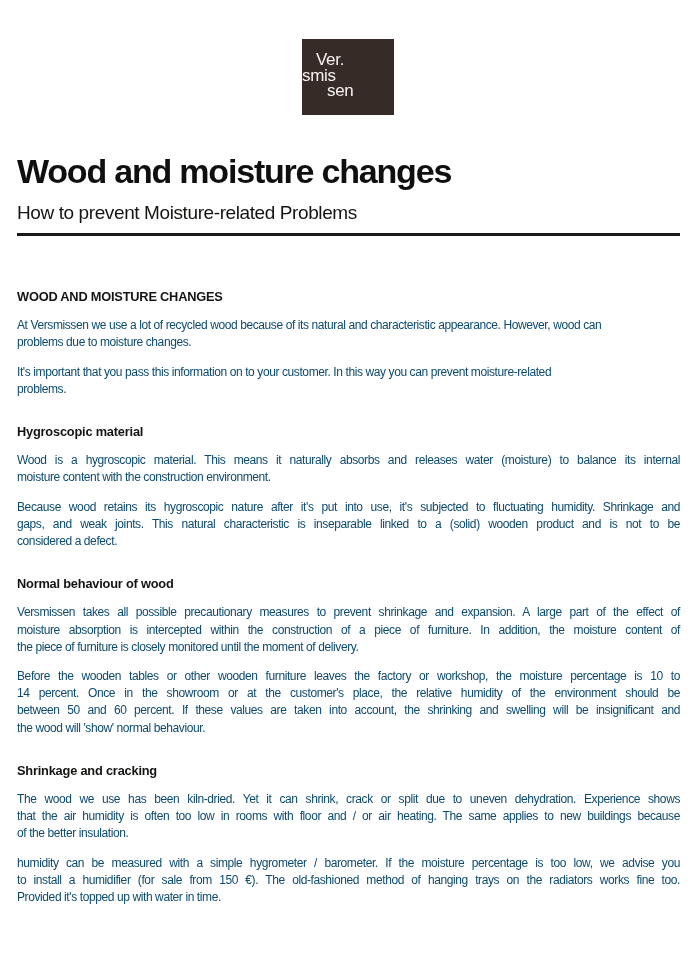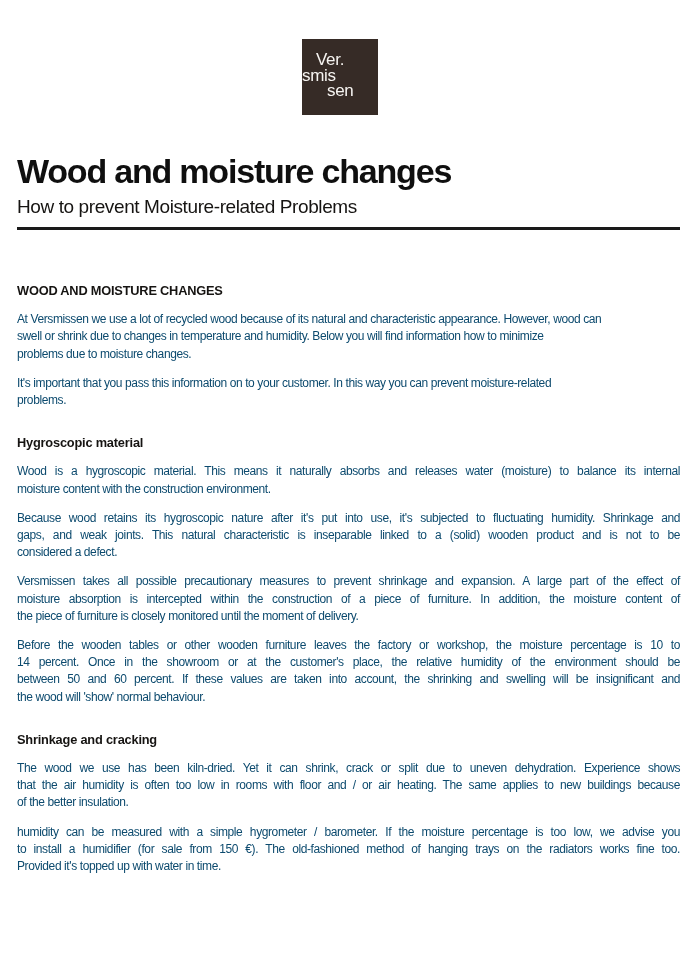--- a/index.html
+++ b/index.html
@@ -7,21 +7,21 @@
   body {
     width: 694px; height: 973px;
     font-family: "Liberation Sans", sans-serif;
     color: #1e1c1a;
     overflow: hidden;
   }
   .page { width: 694px; height: 973px; padding: 0 14px 0 17px; background: #fff; }
 
   
   .logo {
-    width: 76px; height: 76px;
+    width: 92px; height: 76px;
     margin: 39px 0 0 285px;
     background: #362b26;
     padding-top: 13px;
   }
   .logo-line {
     color: #f6f4f1;
     font-size: 17px;
     line-height: 15.5px;
     letter-spacing: -0.3px;
   }
@@ -32,21 +32,21 @@
   
   .title {
     margin-top: 36px;
     font-size: 34px;
     font-weight: 700;
     letter-spacing: -1.2px;
     line-height: 40px;
     color: #0f0f0f;
   }
   .subtitle {
-    margin-top: 4px;
+    margin-top: 10px;
     font-size: 19px;
     font-weight: 400;
     letter-spacing: -0.4px;
     line-height: 24px;
     color: #161412;
   }
   .divider { margin-top: 8px; height: 3px; background: #1a1a1a; }
 
   
   .sec-heading {
@@ -81,21 +81,20 @@
   </div>
 
   <h1 class="title">Wood and moisture changes</h1>
   <h2 class="subtitle">How to prevent Moisture-related Problems</h2>
   <div class="divider"></div>
 
   <div class="section">
     <div class="sec-heading first">WOOD AND MOISTURE CHANGES</div>
     <div class="para para-left">
       <div class="pline">At Versmissen we use a lot of recycled wood because of its natural and characteristic appearance. However, wood can</div>
-      <div class="pline">swell or shrink due to changes in temperature and humidity. Below you will find information how to minimize</div>
       <div class="pline">problems due to moisture changes.</div>
     </div>
     <div class="para para-left">
       <div class="pline">It's important that you pass this information on to your customer. In this way you can prevent moisture-related</div>
       <div class="pline">problems.</div>
     </div>
   </div>
 
   <div class="section">
     <div class="sec-heading">Hygroscopic material</div>
@@ -104,20 +103,21 @@
       <div class="pline">moisture content with the construction environment.</div>
     </div>
     <div class="para para-justify">
       <div class="pline">Because wood retains its hygroscopic nature after it's put into use, it's subjected to fluctuating humidity. Shrinkage and</div>
       <div class="pline">gaps, and weak joints. This natural characteristic is inseparable linked to a (solid) wooden product and is not to be</div>
       <div class="pline">considered a defect.</div>
     </div>
   </div>
 
   <div class="section">
+    <div class="sec-heading">Normal behaviour of wood</div>
     <div class="para para-justify">
       <div class="pline">Versmissen takes all possible precautionary measures to prevent shrinkage and expansion. A large part of the effect of</div>
       <div class="pline">moisture absorption is intercepted within the construction of a piece of furniture. In addition, the moisture content of</div>
       <div class="pline">the piece of furniture is closely monitored until the moment of delivery.</div>
     </div>
     <div class="para para-justify">
       <div class="pline">Before the wooden tables or other wooden furniture leaves the factory or workshop, the moisture percentage is 10 to</div>
       <div class="pline">14 percent. Once in the showroom or at the customer's place, the relative humidity of the environment should be</div>
       <div class="pline">between 50 and 60 percent. If these values are taken into account, the shrinking and swelling will be insignificant and</div>
       <div class="pline">the wood will 'show' normal behaviour.</div>

